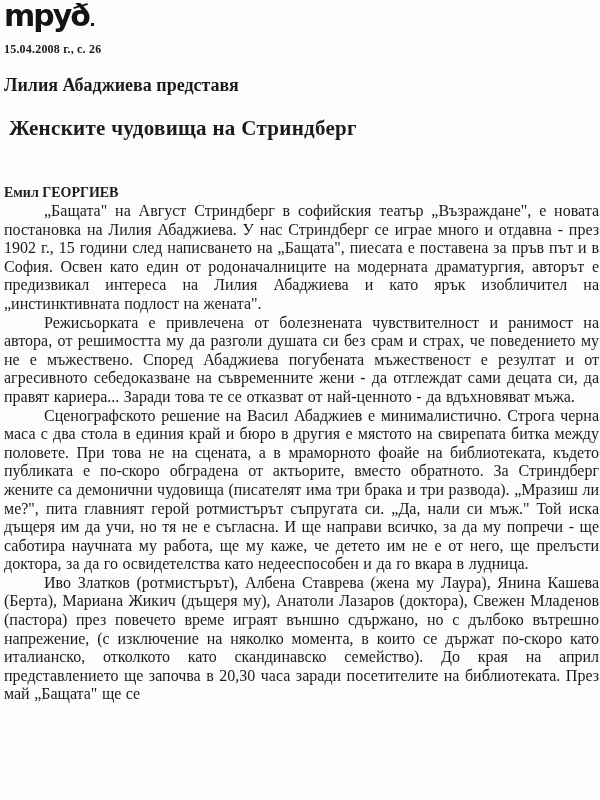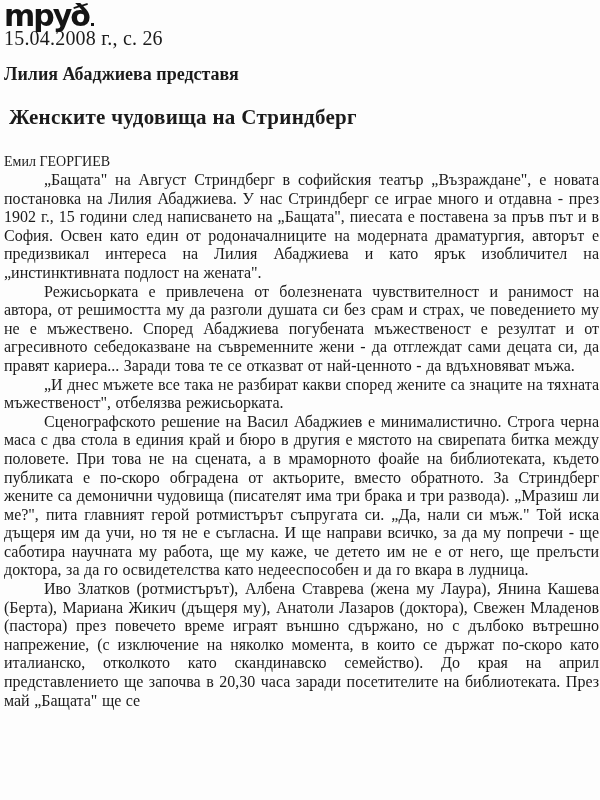--- a/index.html
+++ b/index.html
@@ -25,45 +25,45 @@
   }
   .logo-dot {
     display: inline-block;
     width: 3px; height: 3px;
     background: #141414;
     margin-left: 2px;
     vertical-align: baseline;
   }
 
   .dateline {
-    margin-top: 0;
-    font-weight: 400;
-    font-size: 20px;
+    margin-top: 11px;
+    font-weight: 700;
+    font-size: 12px;
     line-height: 18px;
     letter-spacing: 0.2px;
   }
 
   .kicker {
     margin: 17px 0 12px 0;
     font-weight: 700;
     font-size: 18px;
     line-height: 21px;
   }
 
   .title {
     margin: 20px 0 0 5px;
     font-weight: 700;
     font-size: 21px;
     line-height: 24px;
     letter-spacing: 0.3px;
   }
 
   .byline {
-    margin: 24px 0 0 0;
-    font-weight: 400;
+    margin: 44px 0 0 0;
+    font-weight: 700;
     font-size: 14px;
     line-height: 17px;
   }
 
   .body-text { margin-top: 1px; }
   .body-text p {
     margin: 0;
     font-size: 16px;
     line-height: 18.6px;
     text-align: justify;
@@ -84,18 +84,17 @@
 
   <div class="kicker">Лилия Абаджиева представя</div>
 
   <div class="title">Женските чудовища на Стриндберг</div>
 
   <div class="byline">Емил ГЕОРГИЕВ</div>
 
   <div class="body-text">
       <p>„Бащата" на Август Стриндберг в софийския театър „Възраждане", е новата постановка на Лилия Абаджиева. У нас Стриндберг се играе много и отдавна - през 1902 г., 15 години след написването на „Бащата", пиесата е поставена за пръв път и в София. Освен като един от родоначалниците на модерната драматургия, авторът е предизвикал интереса на Лилия Абаджиева и като ярък изобличител на „инстинктивната подлост на жената".</p>
       <p>Режисьорката е привлечена от болезнената чувствителност и ранимост на автора, от решимостта му да разголи душата си без срам и страх, че поведението му не е мъжествено. Според Абаджиева погубената мъжественост е резултат и от агресивното себедоказване на съвременните жени - да отглеждат сами децата си, да правят кариера... Заради това те се отказват от най-ценното - да вдъхновяват мъжа.</p>
-      <p>„И днес мъжете все така не разбират какви според жените са знаците на тяхната мъжественост", отбелязва режисьорката.</p>
       <p>Сценографското решение на Васил Абаджиев е минималистично. Строга черна маса с два стола в единия край и бюро в другия е мястото на свирепата битка между половете. При това не на сцената, а в мраморното фоайе на библиотеката, където публиката е по-скоро обградена от актьорите, вместо обратното. За Стриндберг жените са демонични чудовища (писателят има три брака и три развода). „Мразиш ли ме?", пита главният герой ротмистърът съпругата си. „Да, нали си мъж." Той иска дъщеря им да учи, но тя не е съгласна. И ще направи всичко, за да му попречи - ще саботира научната му работа, ще му каже, че детето им не е от него, ще прелъсти доктора, за да го освидетелства като недееспособен и да го вкара в лудница.</p>
       <p>Иво Златков (ротмистърът), Албена Ставрева (жена му Лаура), Янина Кашева (Берта), Мариана Жикич (дъщеря му), Анатоли Лазаров (доктора), Свежен Младенов (пастора) през повечето време играят външно сдържано, но с дълбоко вътрешно напрежение, (с изключение на няколко момента, в които се държат по-скоро като италианско, отколкото като скандинавско семейство). До края на април представлението ще започва в 20,30 часа заради посетителите на библиотеката. През май „Бащата" ще се</p>
     </div>
 
 </div>
 
 </body></html>

